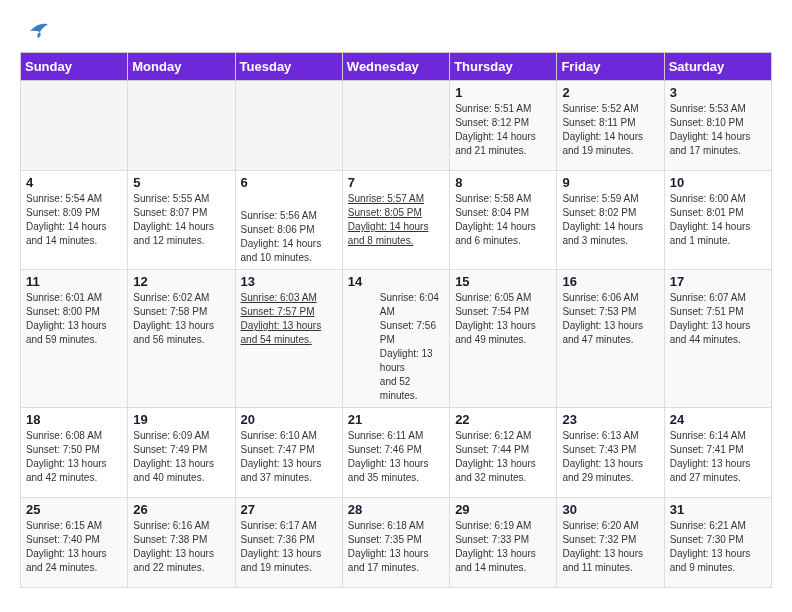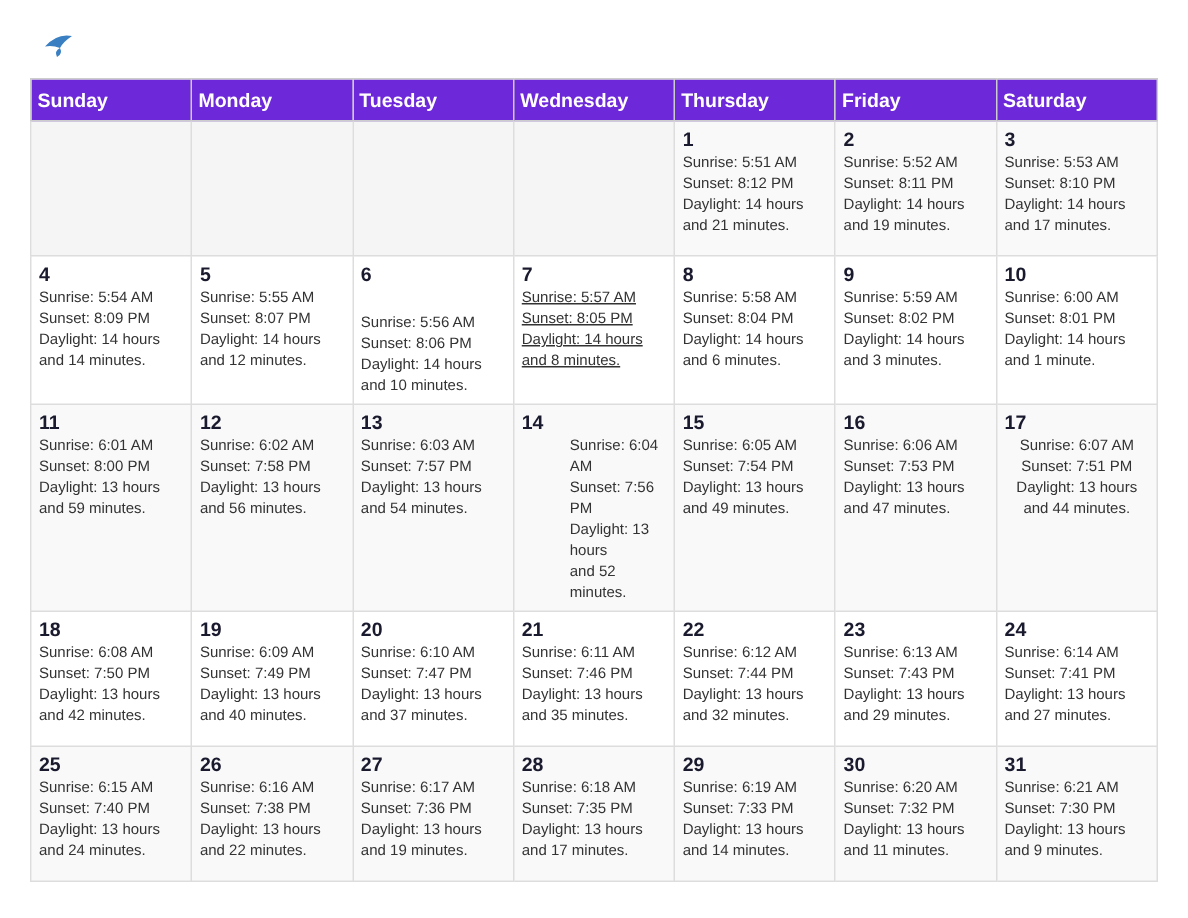--- a/index.html
+++ b/index.html
@@ -205,21 +205,21 @@
         </td>
         <td>
           <span class="day-number">12</span>
           <div class="day-info" style="white-space: pre-line;">Sunrise: 6:02 AM
 Sunset: 7:58 PM
 Daylight: 13 hours
 and 56 minutes.</div>
         </td>
         <td>
           <span class="day-number">13</span>
-          <div class="day-info" style="white-space: pre-line;">Sunrise: 6:03 AM
+          <div class="day-info" style="white-space: pre-line; text-decoration: underline;">Sunrise: 6:03 AM
 Sunset: 7:57 PM
 Daylight: 13 hours
 and 54 minutes.</div>
         </td>
         <td>
           <span class="day-number">14</span>
           <div class="day-info" style="white-space: pre-line; margin-left: 32px;">Sunrise: 6:04 AM
 Sunset: 7:56 PM
 Daylight: 13 hours
 and 52 minutes.</div>
@@ -233,21 +233,21 @@
         </td>
         <td>
           <span class="day-number">16</span>
           <div class="day-info" style="white-space: pre-line;">Sunrise: 6:06 AM
 Sunset: 7:53 PM
 Daylight: 13 hours
 and 47 minutes.</div>
         </td>
         <td>
           <span class="day-number">17</span>
-          <div class="day-info" style="white-space: pre-line; text-align: center;">Sunrise: 6:07 AM
+          <div class="day-info" style="white-space: pre-line;">Sunrise: 6:07 AM
 Sunset: 7:51 PM
 Daylight: 13 hours
 and 44 minutes.</div>
         </td>
       </tr>
       <tr>
         <td>
           <span class="day-number">18</span>
           <div class="day-info" style="white-space: pre-line;">Sunrise: 6:08 AM
 Sunset: 7:50 PM

